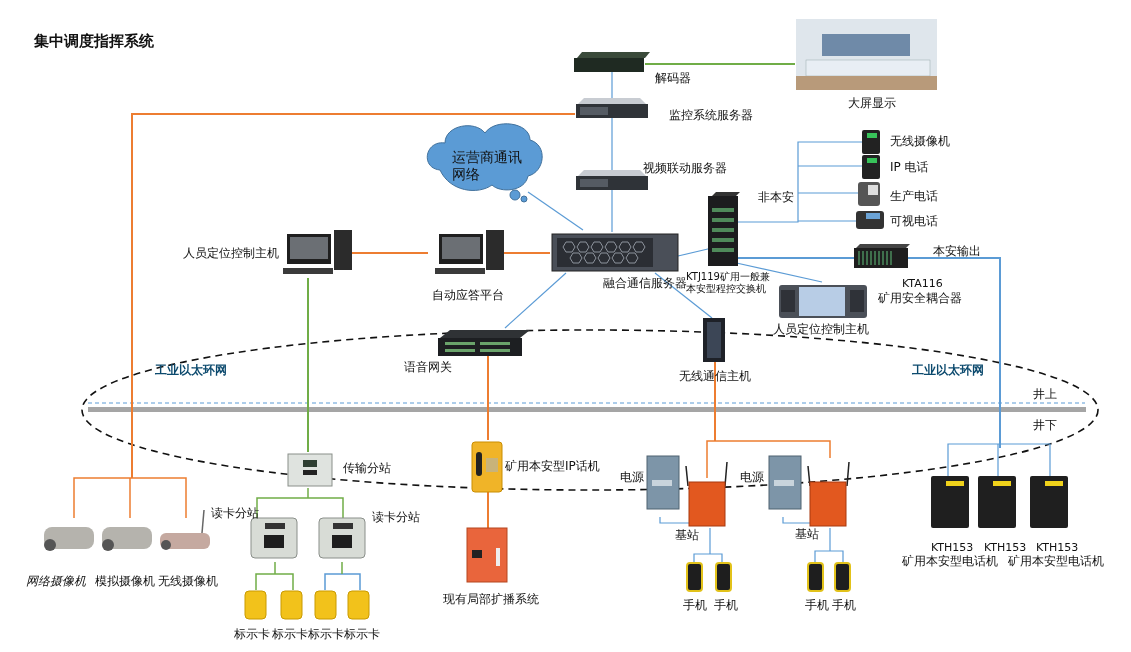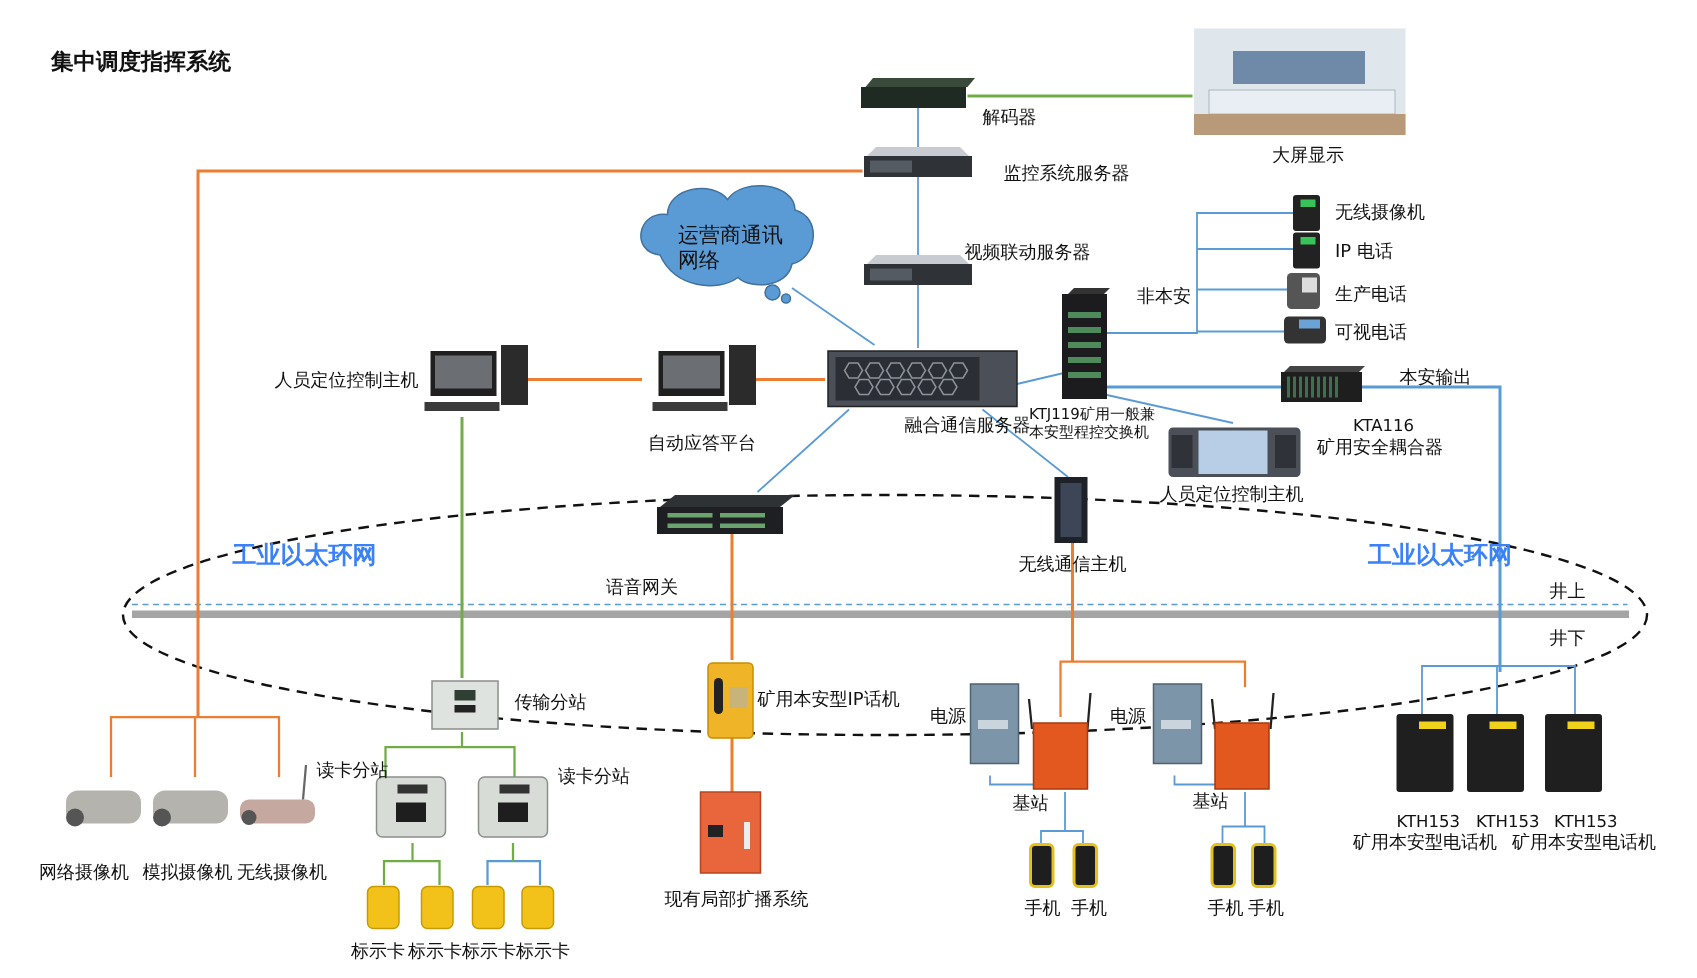--- a/index.html
+++ b/index.html
@@ -1,20 +1,20 @@
 <!DOCTYPE html>
 <html><head>
 <meta charset="utf-8">
 <style>
   html,body{margin:0;padding:0;background:#ffffff;}
   body{width:1131px;height:652px;position:relative;overflow:hidden;font-family:"DejaVu Sans","Liberation Sans",sans-serif;}
   #canvas{position:absolute;left:0;top:0;width:1131px;height:652px;}
   .lbl{position:absolute;font-size:12px;color:#111;white-space:nowrap;line-height:14px;}
   .title{position:absolute;left:34px;top:32px;font-size:15px;font-weight:bold;color:#111;font-family:Liberation Sans, sans-serif;}
-  .red{color:#3b82f6;font-weight:bold;font-size:16px;}
+  .red{color:#0c4a6e;font-weight:bold;font-size:12px;font-family:Liberation Serif, serif;}
   .small{font-size:10px;line-height:11px;}
 </style>
 </head>
 <body>
 
 <svg id="canvas" viewBox="0 0 1131 652" xmlns="http://www.w3.org/2000/svg">
 
   <ellipse cx="590" cy="410" rx="508" ry="80" fill="none" stroke="#111" stroke-width="1.6" stroke-dasharray="7,5"></ellipse>
 
   <line x1="88" y1="403" x2="1085" y2="403" stroke="#5b9bd5" stroke-width="1" stroke-dasharray="4,3"></line>
@@ -302,33 +302,33 @@
 
 <div class="lbl small" style="left:686px;top:271px;">KTJ119矿用一般兼</div>
 <div class="lbl small" style="left:686px;top:283px;">本安型程控交换机</div>
 <div class="lbl" style="left:902px;top:277px;font-size:11px;">KTA116</div>
 <div class="lbl" style="left:878px;top:291px;">矿用安全耦合器</div>
 <div class="lbl" style="left:773px;top:322px;">人员定位控制主机</div>
 
 <div class="lbl" style="left:603px;top:276px;">融合通信服务器</div>
 <div class="lbl" style="left:432px;top:288px;">自动应答平台</div>
 <div class="lbl" style="left:183px;top:246px;">人员定位控制主机</div>
-<div class="lbl" style="left:404px;top:360px;margin-top:24px;">语音网关</div>
+<div class="lbl" style="left:404px;top:360px;">语音网关</div>
 <div class="lbl" style="left:679px;top:369px;">无线通信主机</div>
 
 <div class="lbl red" style="left:155px;top:363px;">工业以太环网</div>
 <div class="lbl red" style="left:912px;top:363px;">工业以太环网</div>
 <div class="lbl" style="left:1033px;top:387px;">井上</div>
 <div class="lbl" style="left:1033px;top:418px;">井下</div>
 
 <div class="lbl" style="left:343px;top:461px;">传输分站</div>
 <div class="lbl" style="left:211px;top:506px;">读卡分站</div>
 <div class="lbl" style="left:372px;top:510px;">读卡分站</div>
 
-<div class="lbl" style="left:26px;top:574px;">网络摄像机</div>
+<div class="lbl" style="left:26px;top:574px;font-style:italic;">网络摄像机</div>
 <div class="lbl" style="left:95px;top:574px;">模拟摄像机</div>
 <div class="lbl" style="left:158px;top:574px;">无线摄像机</div>
 
 <div class="lbl" style="left:234px;top:627px;">标示卡</div>
 <div class="lbl" style="left:272px;top:627px;">标示卡</div>
 <div class="lbl" style="left:308px;top:627px;">标示卡</div>
 <div class="lbl" style="left:344px;top:627px;">标示卡</div>
 
 <div class="lbl" style="left:505px;top:459px;">矿用本安型IP话机</div>
 <div class="lbl" style="left:443px;top:592px;">现有局部扩播系统</div>

